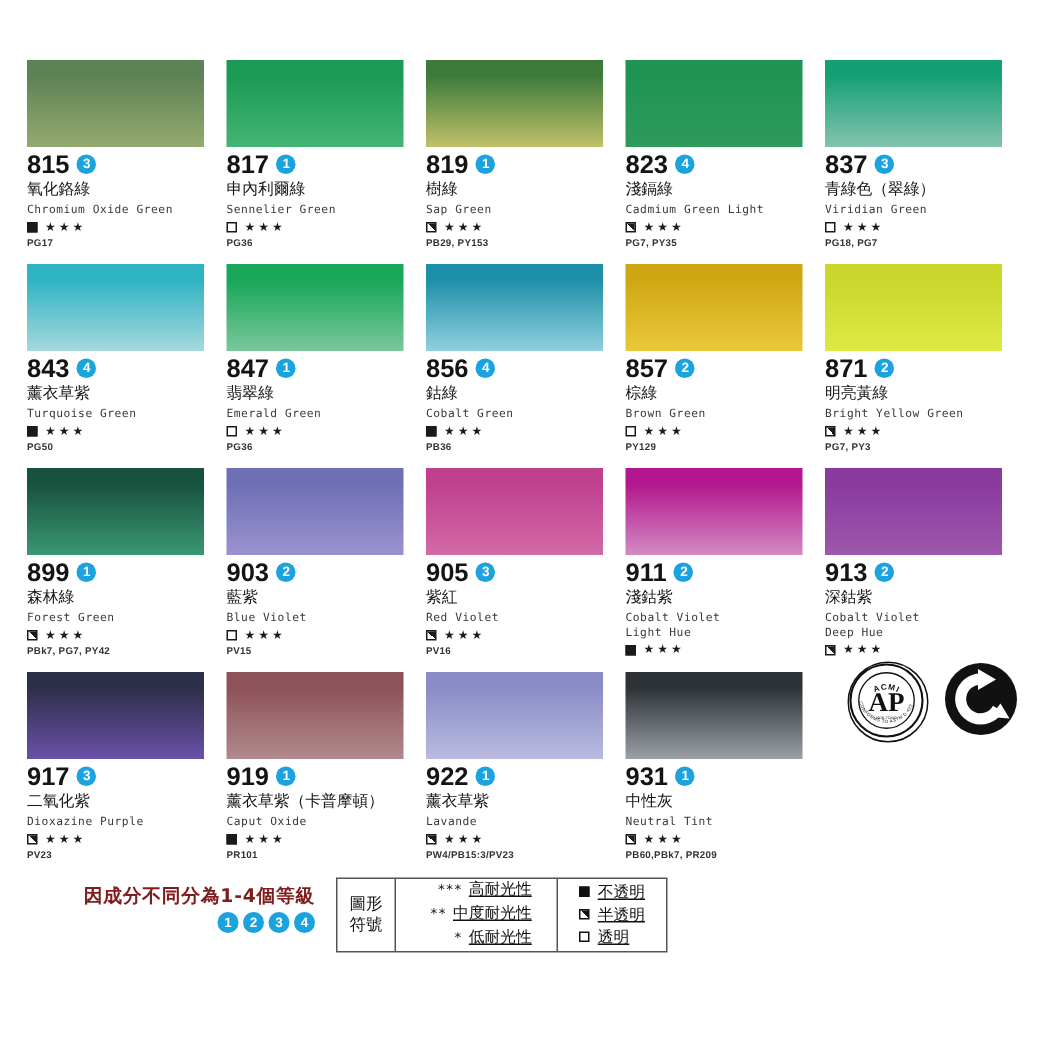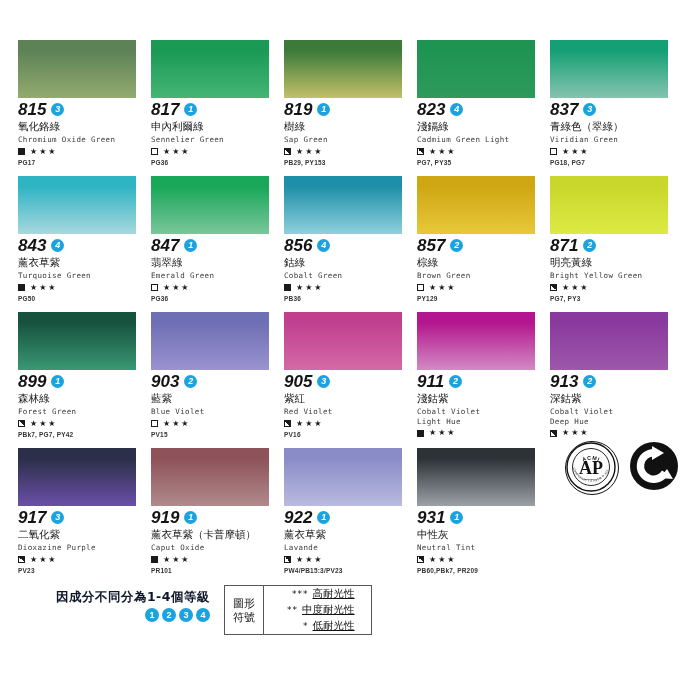--- a/index.html
+++ b/index.html
@@ -47,21 +47,20 @@
   }
 
   .meta {
     padding-top: 3px;
   }
 
   .codeline {
     display: flex;
     align-items: center;
     height: 17px;
-    font-style: italic;
   }
   .code {
     font-size: 17px;
     font-weight: bold;
     letter-spacing: 0px;
     line-height: 17px;
     color: #141414;
     font-family: "Liberation Sans", sans-serif;
   }
   .grade {
@@ -172,21 +171,21 @@
   }
   .legend-left {
     width: 180px;
     padding-top: 4px;
     text-align: right;
     padding-right: 14px;
   }
   .legend-left-title {
     font-size: 12.5px;
     line-height: 16px;
-    color: #0f172a;
+    color: #7f1d1d;
     font-weight: bold;
     letter-spacing: .5px;
     font-family: "DejaVu Sans", sans-serif;
   }
   .legend-dots {
     margin-top: 3px;
     display: flex;
     justify-content: flex-end;
     gap: 3px;
   }
@@ -606,16 +605,21 @@
     <div class="legend-box">
       <div class="lb-col">
         <div class="lb-title">圖形</div>
         <div class="lb-title">符號</div>
       </div>
       <div class="lb-col mid-col" id="legend-lightfast">
           <div class="lb-row"><span class="sym">***</span><span>高耐光性</span></div>
           <div class="lb-row"><span class="sym">**</span><span>中度耐光性</span></div>
           <div class="lb-row"><span class="sym">*</span><span>低耐光性</span></div>
         </div>
+      <div class="lb-col right-col" id="legend-opacity">
+          <div class="lb-row"><span class="box opaque"></span><span>不透明</span></div>
+          <div class="lb-row"><span class="box semi"></span><span>半透明</span></div>
+          <div class="lb-row"><span class="box "></span><span>透明</span></div>
+        </div>
     </div>
   </div>
 
 </div>
 
 </body></html>

